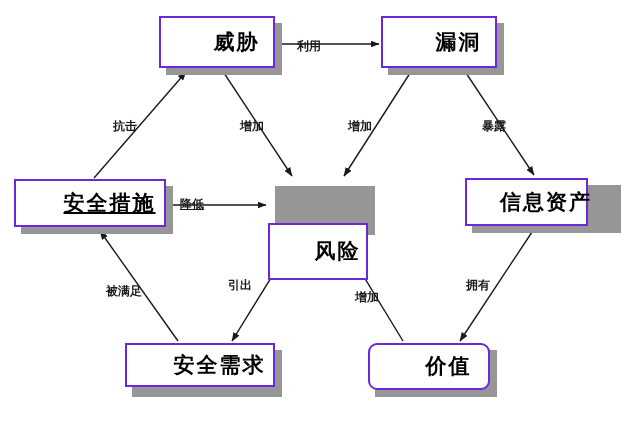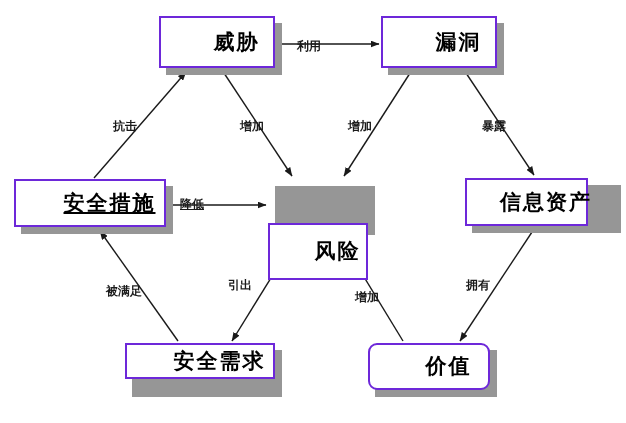--- a/index.html
+++ b/index.html
@@ -123,21 +123,21 @@
   </div>
 
   <div class="node" style="left:268px; top:179px; width:100px; height:57px;margin-top:44px;">
     <span class="node-label">风险</span>
   </div>
 
   <div class="node" style="left:465px; top:178px; width:123px; height:48px;">
     <span class="node-label">信息资产</span>
   </div>
 
-  <div class="node" style="left:125px; top:343px; width:150px; height:36px;">
+  <div class="node" style="left:125px; top:343px; width:150px; height:44px;">
     <span class="node-label">安全需求</span>
   </div>
 
   <div class="node" style="left:368px; top:343px; width:122px; height:47px;border-radius:9px;">
     <span class="node-label">价值</span>
   </div>
 
   <div class="edge-label" style="left:297px; top:26px;">利用</div>
   <div class="edge-label" style="left:113px; top:106px;">抗击</div>
   <div class="edge-label" style="left:240px; top:106px;">增加</div>

